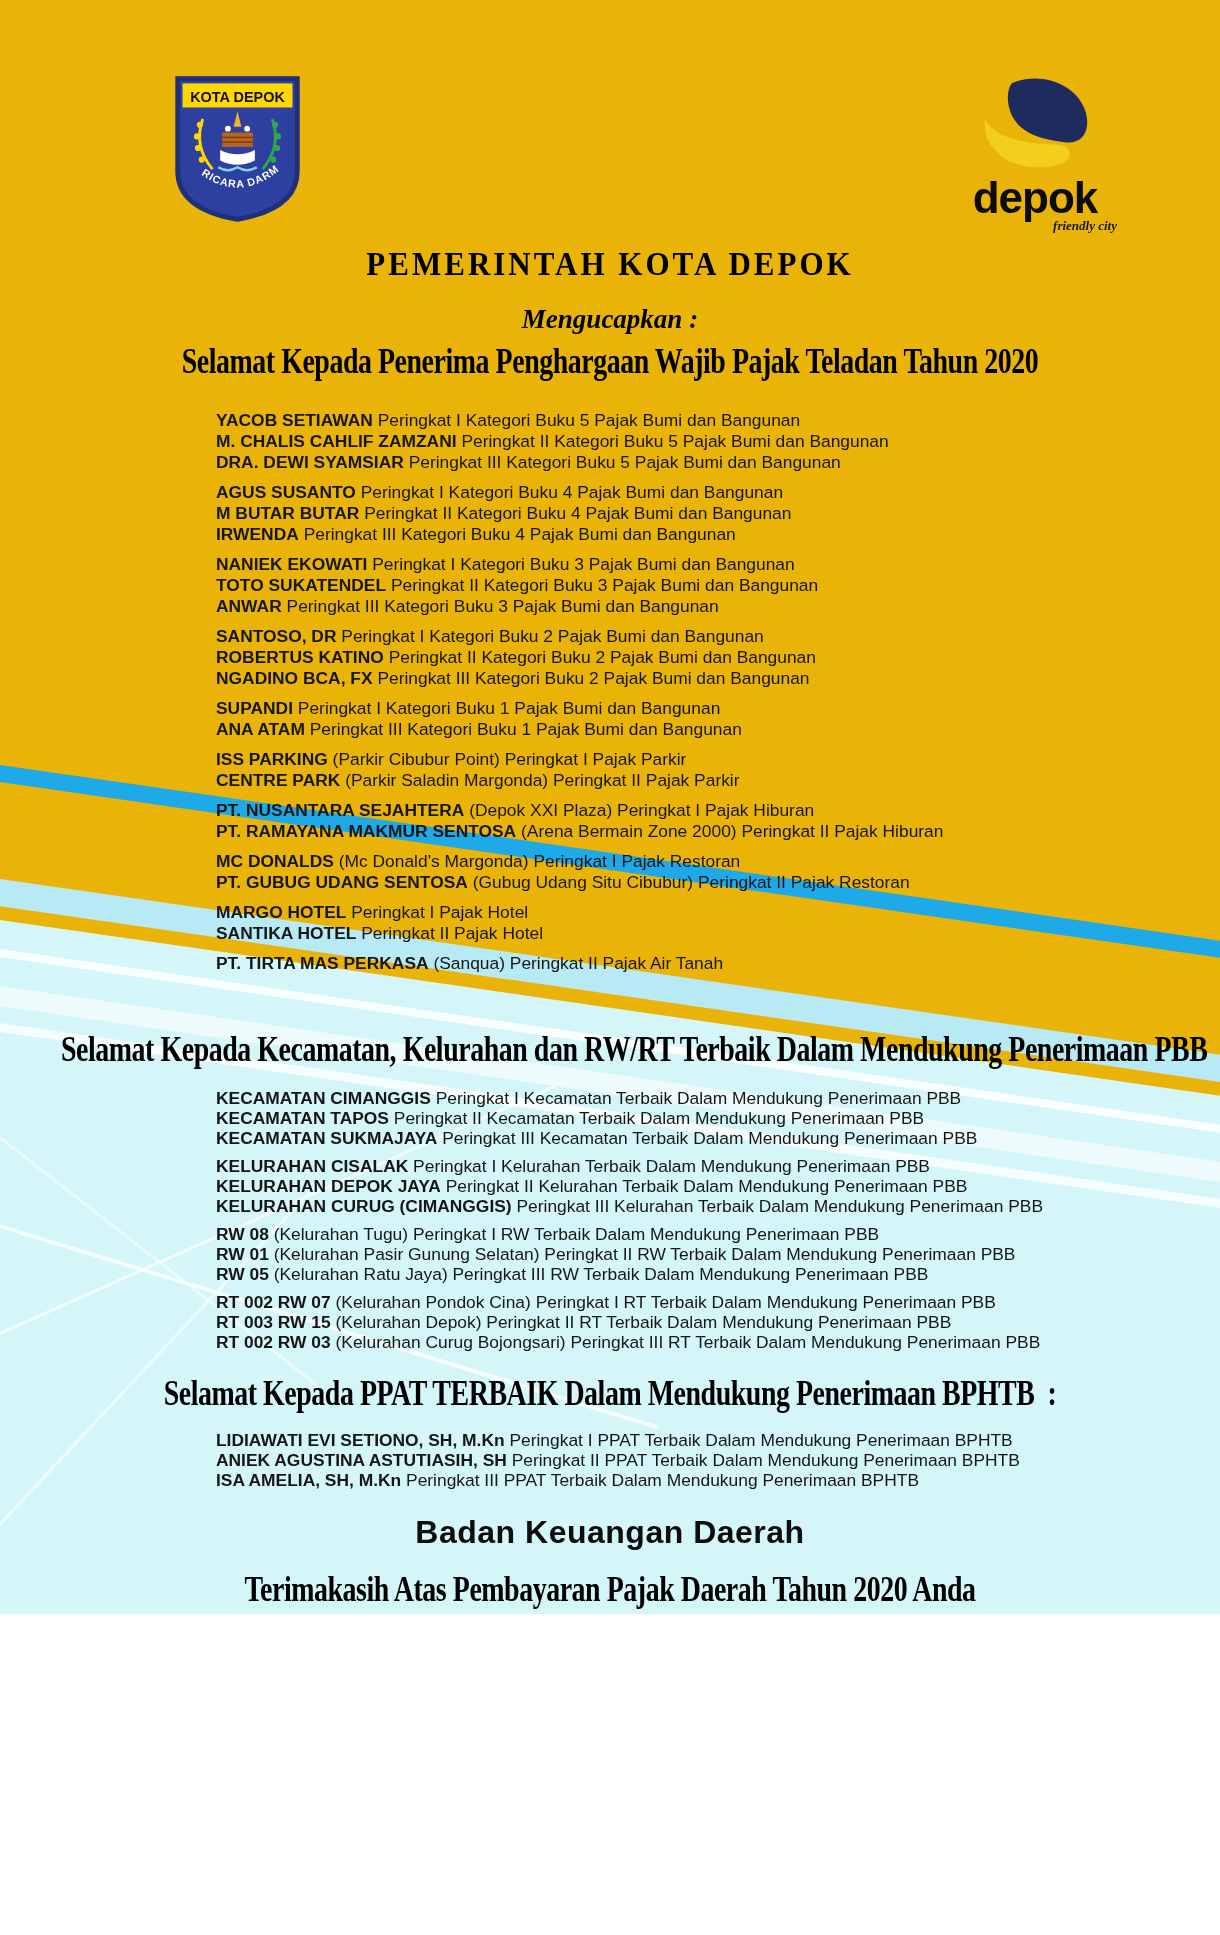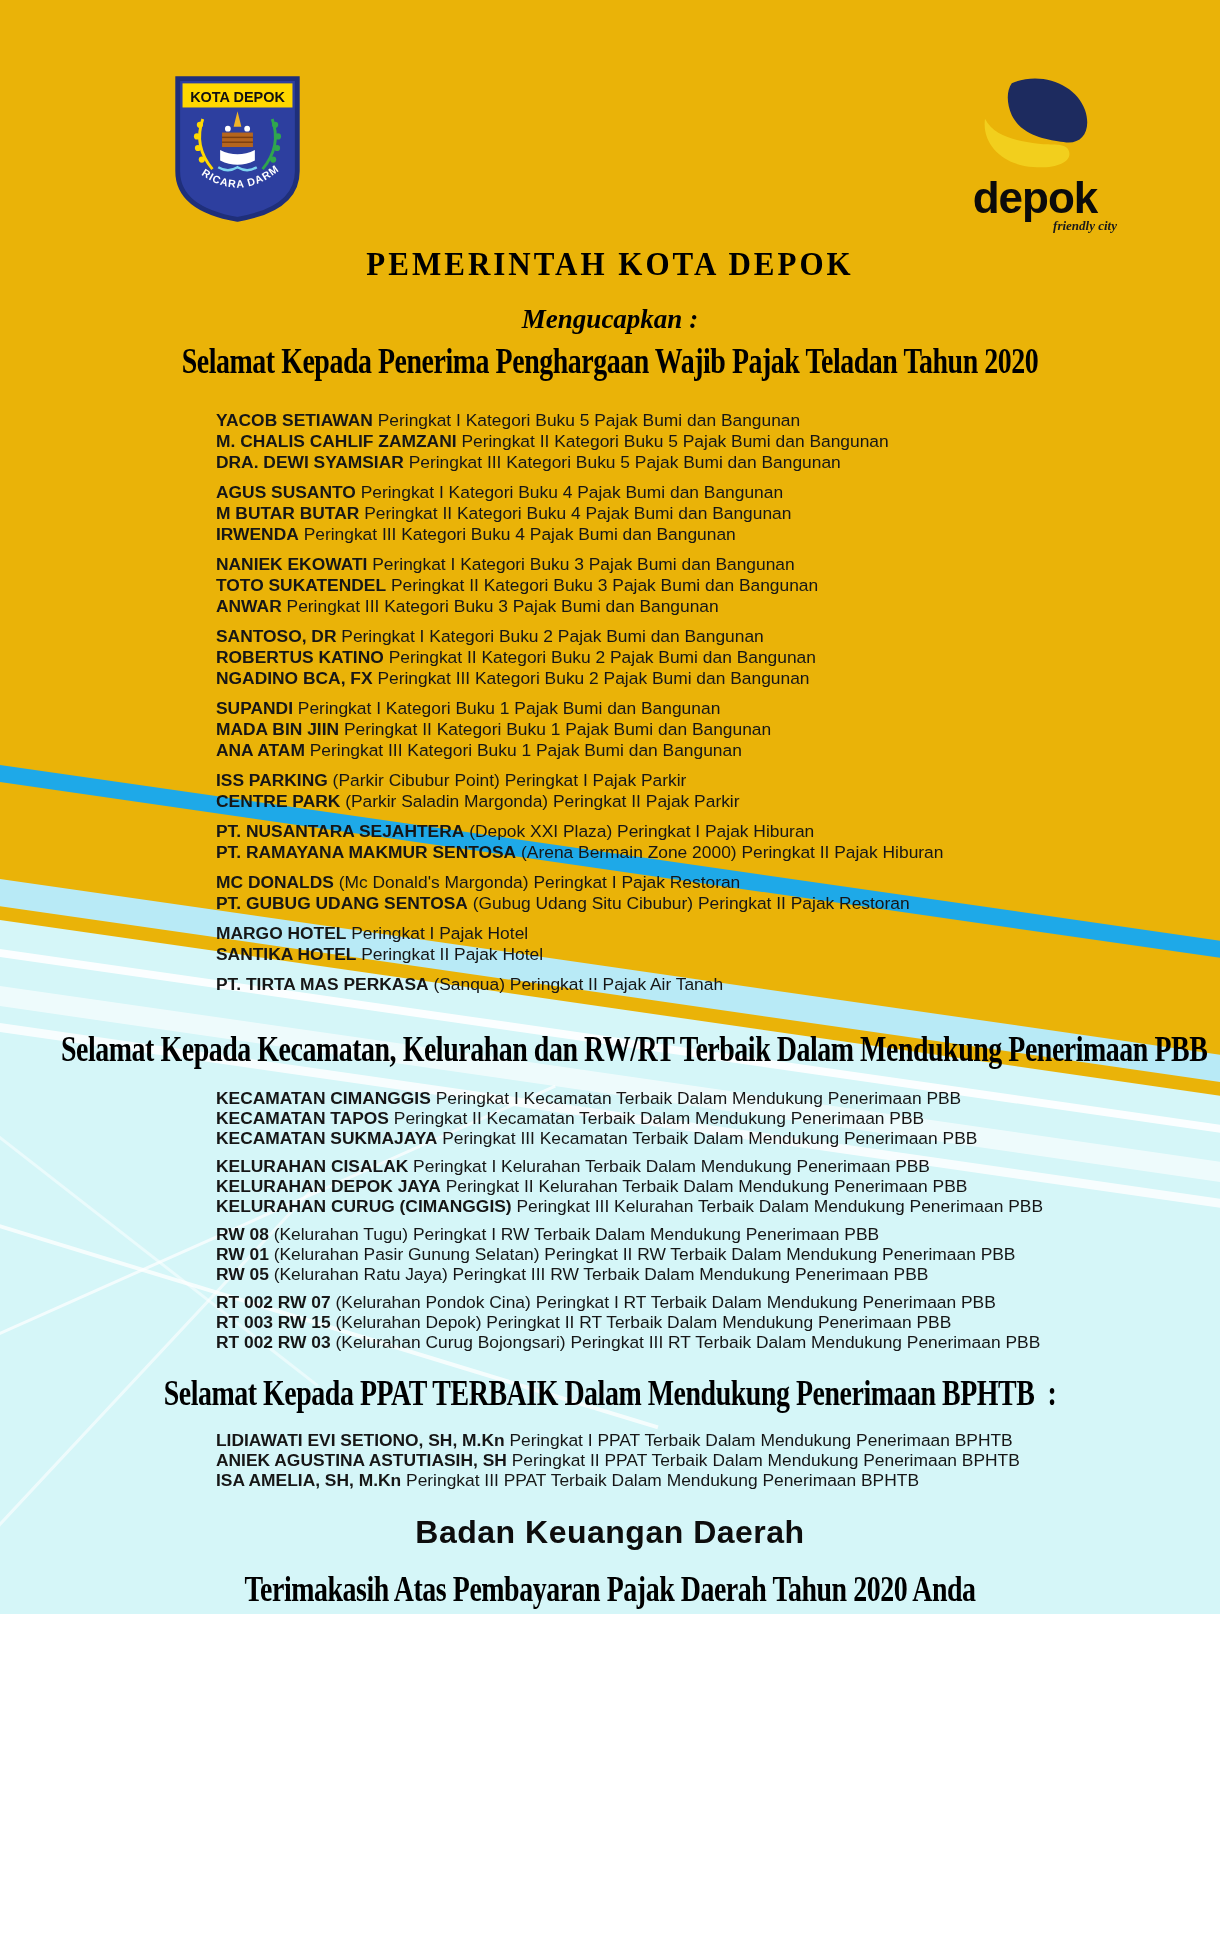--- a/index.html
+++ b/index.html
@@ -137,21 +137,20 @@
         </div>
         <div class="group">
 
         <div class="row"><b>SANTOSO, DR</b> <span>Peringkat I Kategori Buku 2 Pajak Bumi dan Bangunan</span></div>
           <div class="row"><b>ROBERTUS KATINO</b> <span>Peringkat II Kategori Buku 2 Pajak Bumi dan Bangunan</span></div>
           <div class="row"><b>NGADINO BCA, FX</b> <span>Peringkat III Kategori Buku 2 Pajak Bumi dan Bangunan</span></div>
         </div>
         <div class="group">
 
         <div class="row"><b>SUPANDI</b> <span>Peringkat I Kategori Buku 1 Pajak Bumi dan Bangunan</span></div>
-          <div class="row"><b>MADA BIN JIIN</b> <span>Peringkat II Kategori Buku 1 Pajak Bumi dan Bangunan</span></div>
           <div class="row"><b>ANA ATAM</b> <span>Peringkat III Kategori Buku 1 Pajak Bumi dan Bangunan</span></div>
         </div>
         <div class="group">
 
         <div class="row"><b>ISS PARKING</b> <span>(Parkir Cibubur Point) Peringkat I Pajak Parkir</span></div>
           <div class="row"><b>CENTRE PARK</b> <span>(Parkir Saladin Margonda) Peringkat II Pajak Parkir</span></div>
         </div>
         <div class="group">
 
         <div class="row"><b>PT. NUSANTARA SEJAHTERA</b> <span>(Depok XXI Plaza) Peringkat I Pajak Hiburan</span></div>

